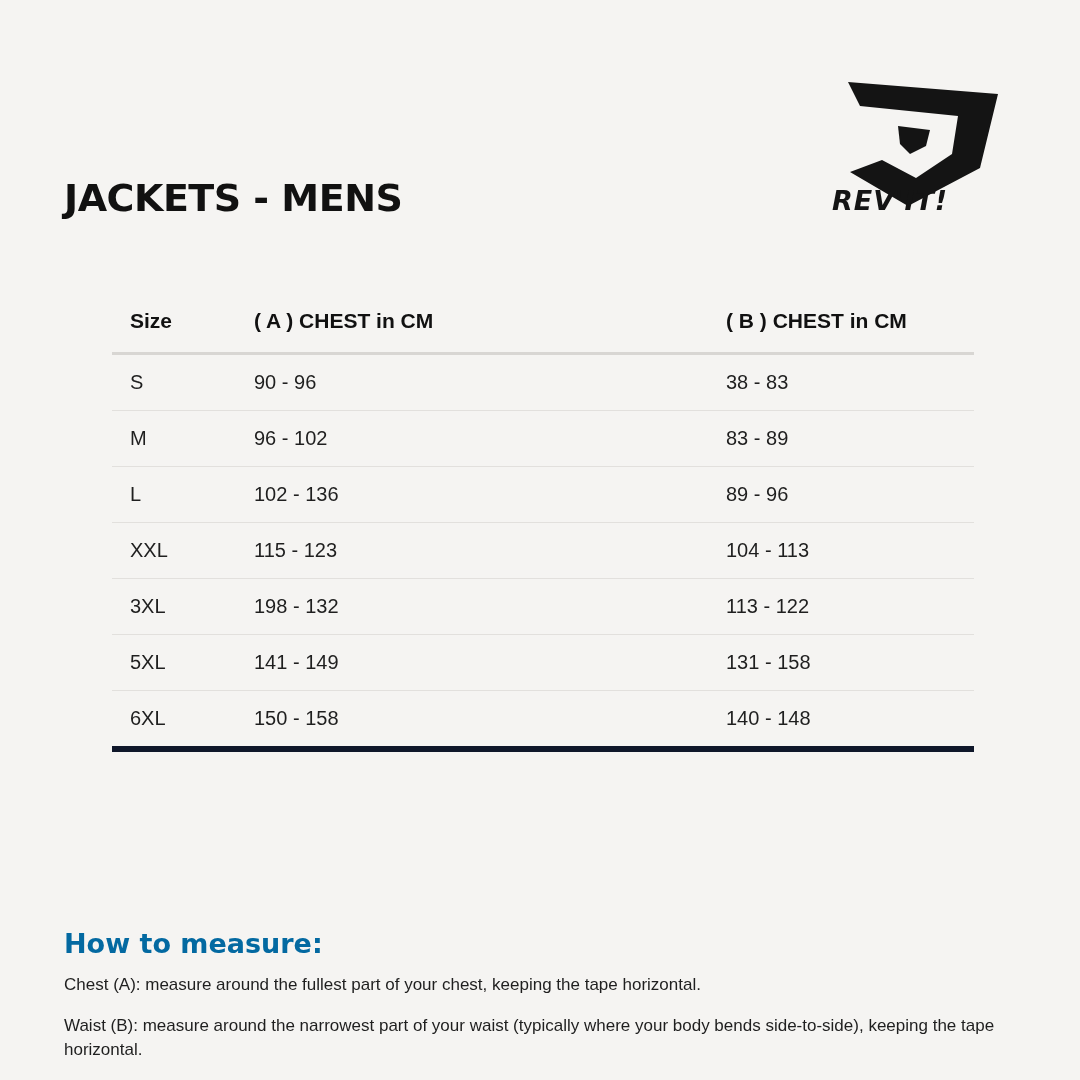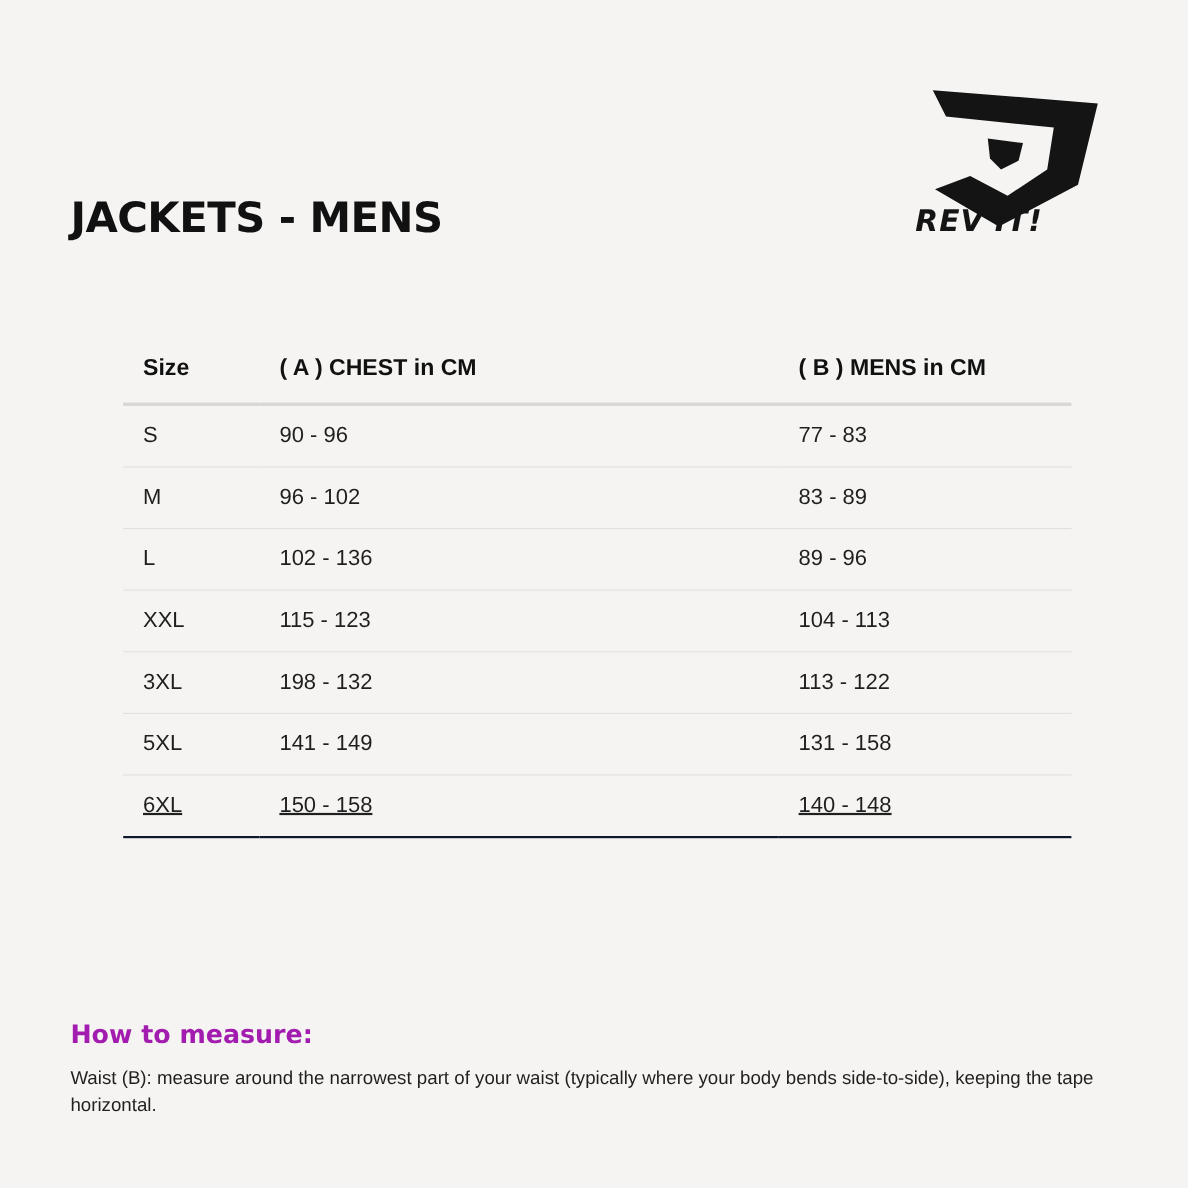--- a/index.html
+++ b/index.html
@@ -42,21 +42,21 @@
     top: 48px;
     width: 180px;
     height: 150px;
   }
   .brand svg { display: block; }
 
   
   .size-table {
     position: absolute;
     left: 112px;
-    top: 276px;
+    top: 262px;
     width: 862px;
     border-collapse: collapse;
     table-layout: fixed;
   }
   .size-table th,
   .size-table td {
     text-align: left;
     padding: 0;
     vertical-align: middle;
   }
@@ -76,35 +76,34 @@
 
   .size-table tbody td {
     font-size: 20px;
     font-weight: 400;
     color: #1f1f1f;
     height: 55px;
     border-bottom: 1px solid #e2e0dd;
     padding-left: 18px;
   }
   .size-table tbody tr:last-child td {
-    border-bottom: 2px solid #0f172a;
-    text-decoration: underline;
+    border-bottom: 6px solid #0f172a;
   }
 
   
   .measure-block {
     position: absolute;
     left: 64px;
     top: 900px;
     width: 952px;
   }
   .measure-title {
-    font-size: 23px;
+    font-size: 27px;
     font-weight: 700;
-    color: #a21caf;
+    color: #0369a1;
     font-family: "DejaVu Sans", sans-serif;
     margin-bottom: 14px;
   }
   .measure-line {
     font-size: 17px;
     line-height: 1.45;
     color: #1f1f1f;
     margin-bottom: 16px;
   }
   .measure-line:last-child { margin-bottom: 0; }
@@ -130,28 +129,28 @@
   <table class="size-table">
     <colgroup>
       <col class="c-size">
         <col class="c-chest">
         <col class="c-waist">
     </colgroup>
     <thead>
       <tr>
         <th class="first">Size</th>
         <th>( A ) CHEST in CM</th>
-        <th>( B ) MENS in CM</th>
+        <th>( B ) CHEST in CM</th>
       </tr>
     </thead>
     <tbody>
       <tr>
         <td>S</td>
         <td>90 - 96</td>
-        <td>77 - 83</td>
+        <td>38 - 83</td>
       </tr>
       <tr>
         <td>M</td>
         <td>96 - 102</td>
         <td>83 - 89</td>
       </tr>
       <tr>
         <td>L</td>
         <td>102 - 136</td>
         <td>89 - 96</td>
@@ -174,16 +173,17 @@
       <tr>
         <td>6XL</td>
         <td>150 - 158</td>
         <td>140 - 148</td>
       </tr>
     </tbody>
   </table>
 
   <div class="measure-block">
     <div class="measure-title">How to measure:</div>
+    <div class="measure-line">Chest (A): measure around the fullest part of your chest, keeping the tape horizontal.</div>
     <div class="measure-line">Waist (B): measure around the narrowest part of your waist (typically where your body bends side-to-side), keeping the tape horizontal.</div>
   </div>
 
 </div>
 
 </body></html>

